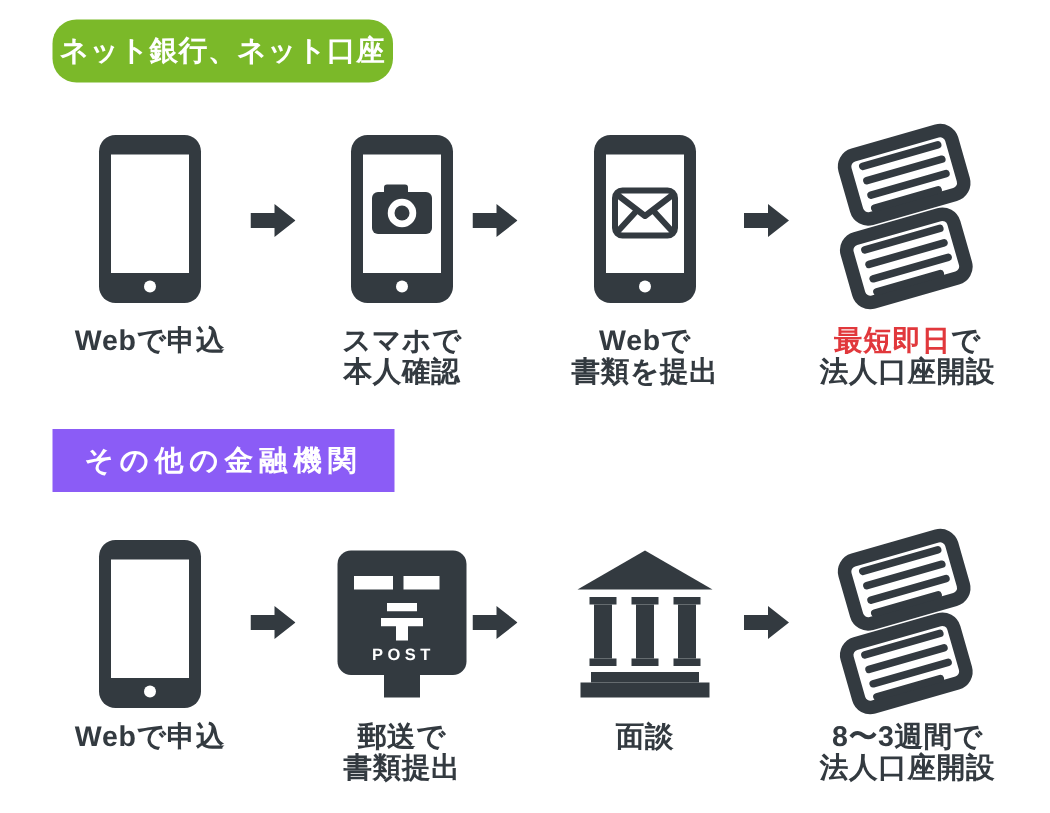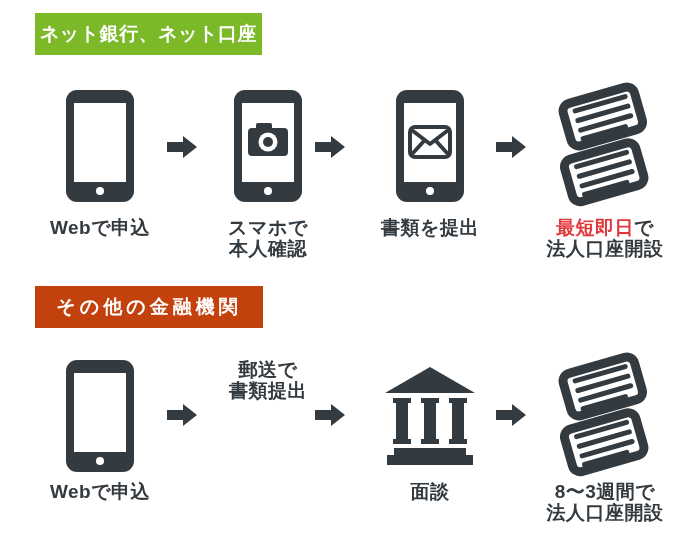--- a/index.html
+++ b/index.html
@@ -3,22 +3,22 @@
 <meta charset="utf-8">
 <style>
   html,body { margin:0; padding:0; background:#ffffff; }
   body { font-family:"Liberation Sans","DejaVu Sans",sans-serif; }
   #stage { position:relative; width:700px; height:542px; background:#ffffff; overflow:hidden; color:#333a40; }
 
   .badge {
     position:absolute; left:35px; display:flex; align-items:center; justify-content:center;
     color:#ffffff; font-weight:bold; font-size:19px; letter-spacing:2px; box-sizing:border-box;
   }
-  .badge.green { top:13px; width:227px; height:42px; background:#7bb929; letter-spacing:0.5px; }
-  .badge.dark  { top:286px; width:228px; height:42px; background:#c2410c; letter-spacing:4px; }
+  .badge.green { top:13px; width:227px; height:42px; background:#7bb929; letter-spacing:0.5px;border-radius:16px; }
+  .badge.dark  { top:286px; width:228px; height:42px; background:#8b5cf6; letter-spacing:4px; }
 
   .flow-row { position:absolute; left:0; width:700px; }
   #row-1 { top:85px;  height:180px; }
   #row-2 { top:355px; height:180px; }
 
   .step { position:absolute; width:150px; display:flex; flex-direction:column; align-items:center; }
   .s-col1 { left:25px; }  .s-col2 { left:193px; }  .s-col3 { left:355px; }  .s-col4 { left:530px;align-items:center; }
 
   .icon-box { height:122px; width:150px; display:flex; align-items:center; justify-content:center; }
   .icon-box svg { overflow:visible; display:block; }
@@ -96,20 +96,21 @@
           <circle cx="34" cy="101" r="4" fill="#fff"></circle>
           <g fill="none" stroke="currentColor" stroke-width="4" stroke-linejoin="round" stroke-linecap="round">
             <rect x="14" y="37" width="40" height="30" rx="5"></rect>
             <path d="M17 41 L34 54 L51 41"></path>
             <path d="M17 63 L28 51"></path>
             <path d="M51 63 L40 51"></path>
           </g>
         </svg>
       </div>
       <div class="step-label">
+        <div>Webで</div>
         <div>書類を提出</div>
       </div>
     </div>
 
     <div class="arrow a-gap3">
       <svg width="30" height="22" viewBox="0 0 30 22">
           <path d="M0 6 H16 V0 L30 11 L16 22 V16 H0 Z" fill="currentColor"></path>
         </svg>
     </div>
 
@@ -161,20 +162,32 @@
       </div>
     </div>
 
     <div class="arrow a-gap1">
       <svg width="30" height="22" viewBox="0 0 30 22">
           <path d="M0 6 H16 V0 L30 11 L16 22 V16 H0 Z" fill="currentColor"></path>
         </svg>
     </div>
 
     <div class="step s-col2">
+      <div class="icon-box">
+        <svg width="86" height="102" viewBox="0 0 86 102">
+          <rect x="0" y="2" width="86" height="83" rx="9" fill="currentColor"></rect>
+          <rect x="11" y="19" width="26" height="9" fill="#fff"></rect>
+          <rect x="44" y="19" width="24" height="9" fill="#fff"></rect>
+          <rect x="33" y="37" width="20" height="5.5" fill="#fff"></rect>
+          <rect x="29" y="47" width="28" height="5.5" fill="#fff"></rect>
+          <rect x="39" y="47" width="8" height="15" fill="#fff"></rect>
+          <text x="44" y="75" text-anchor="middle" font-size="11" font-weight="bold" letter-spacing="3" fill="#fff" font-family="'Liberation Sans',sans-serif">POST</text>
+          <rect x="31" y="85" width="24" height="15" fill="currentColor"></rect>
+        </svg>
+      </div>
       <div class="step-label">
         <div>郵送で</div>
         <div>書類提出</div>
       </div>
     </div>
 
     <div class="arrow a-gap2">
       <svg width="30" height="22" viewBox="0 0 30 22">
           <path d="M0 6 H16 V0 L30 11 L16 22 V16 H0 Z" fill="currentColor"></path>
         </svg>

